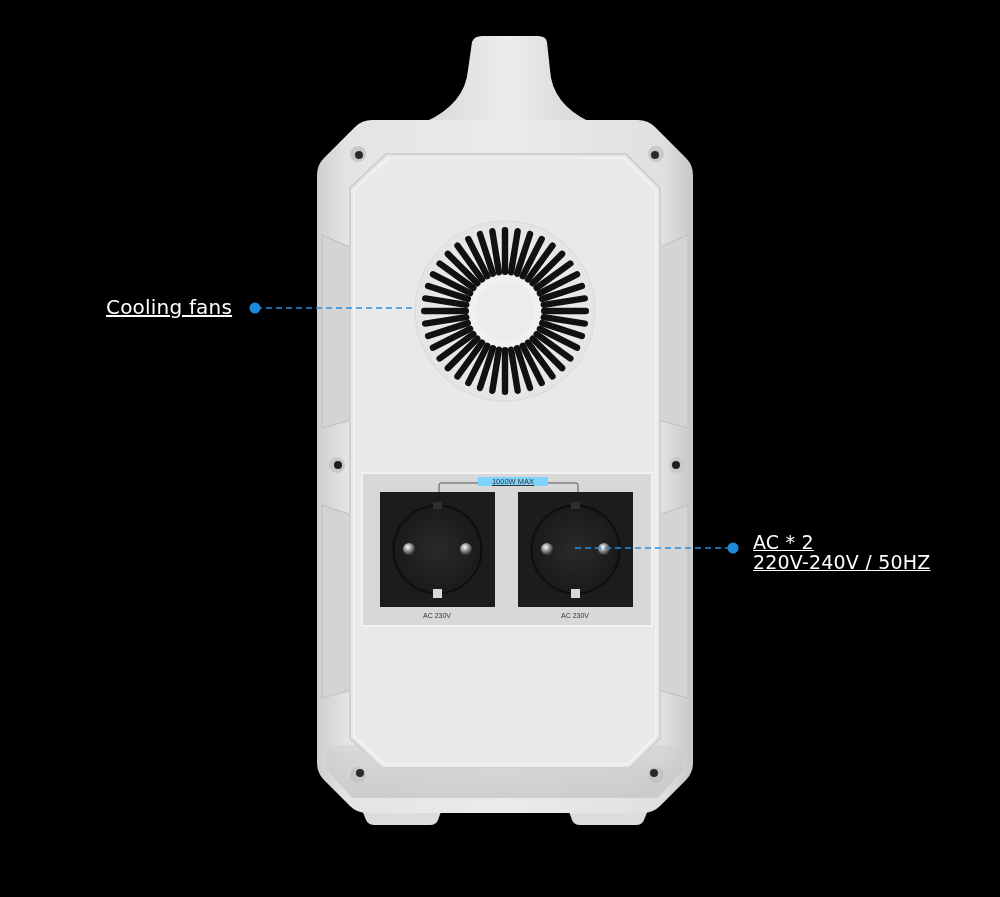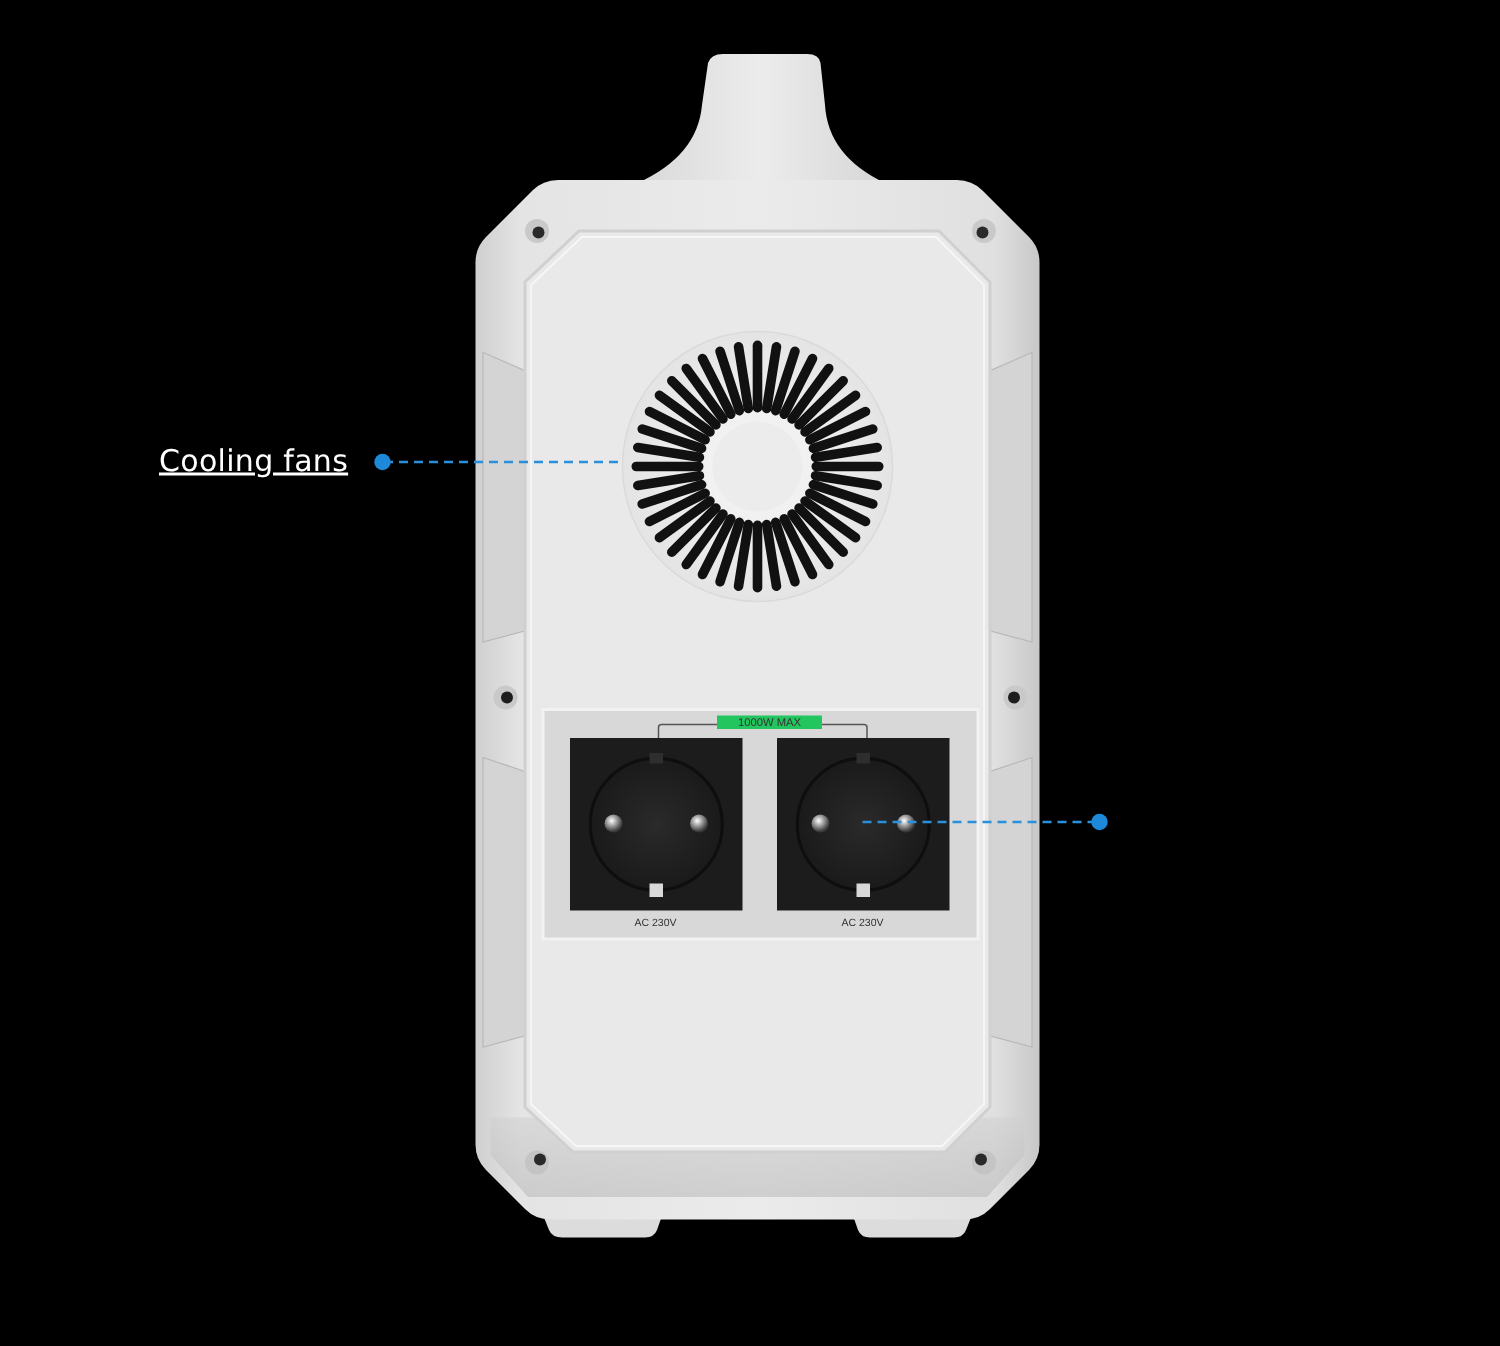--- a/index.html
+++ b/index.html
@@ -3,21 +3,21 @@
   <meta charset="utf-8">
   <style>
     html, body { margin: 0; padding: 0; background: #000; }
     body { width: 1000px; height: 897px; position: relative; overflow: hidden; font-family: "Liberation Sans", "DejaVu Sans", sans-serif; }
     #stage { position: absolute; left: 0; top: 0; width: 1000px; height: 897px; }
     .callout-label { position: absolute; color: #ffffff; font-family: "DejaVu Sans", "Liberation Sans", sans-serif; letter-spacing: 0.2px; text-decoration: underline; }
     .label-fans { left: 106px; top: 295px; font-size: 20px; line-height: 24px; }
     .label-ac { left: 753px; top: 532px; font-size: 19px; line-height: 20px; }
     .label-ac div { white-space: nowrap; }
     .socket-text { position: absolute; font-family: "Liberation Sans", "DejaVu Sans", sans-serif; font-size: 7px; color: #333; text-align: center; width: 114px; }
-    .max-text { position: absolute; left: 478px; top: 477px; font-family: "Liberation Sans", "DejaVu Sans", sans-serif; font-size: 7.5px; color: #333; width: 70px; text-align: center; background: #22c55e; }
+    .max-text { position: absolute; left: 478px; top: 477px; font-family: "Liberation Sans", "DejaVu Sans", sans-serif; font-size: 7.5px; color: #333; width: 70px; text-align: center; background: #7dd3fc; text-decoration: underline; }
   </style>
 </head>
 <body>
 
 <div id="stage">
   <svg width="1000" height="897" viewBox="0 0 1000 897" xmlns="http://www.w3.org/2000/svg">
     <defs>
       <linearGradient id="shellGrad" x1="0" y1="0" x2="1" y2="0">
         <stop offset="0" stop-color="#cfcfcf"></stop>
         <stop offset="0.08" stop-color="#e4e4e4"></stop>
@@ -170,13 +170,17 @@
     </g>
   </svg>
 
   <div class="max-text">1000W MAX</div>
   <div class="socket-text" style="left:380px; top:612px;">AC 230V</div>
   <div class="socket-text" style="left:518px; top:612px;">AC 230V</div>
 
   <div class="callout-label label-fans">
     <span>Cooling fans</span>
   </div>
+  <div class="callout-label label-ac">
+    <div>AC * 2</div>
+    <div>220V-240V / 50HZ</div>
+  </div>
 </div>
 
 </body></html>

